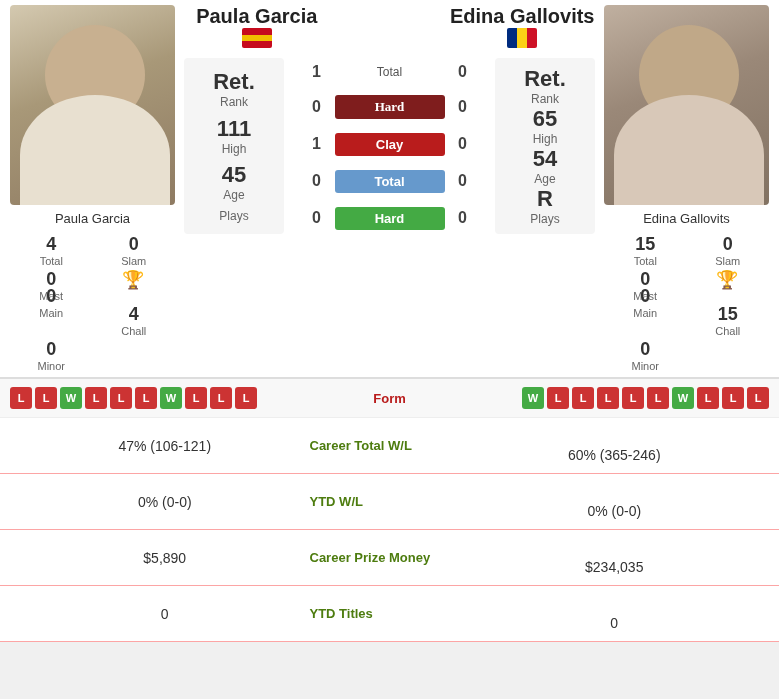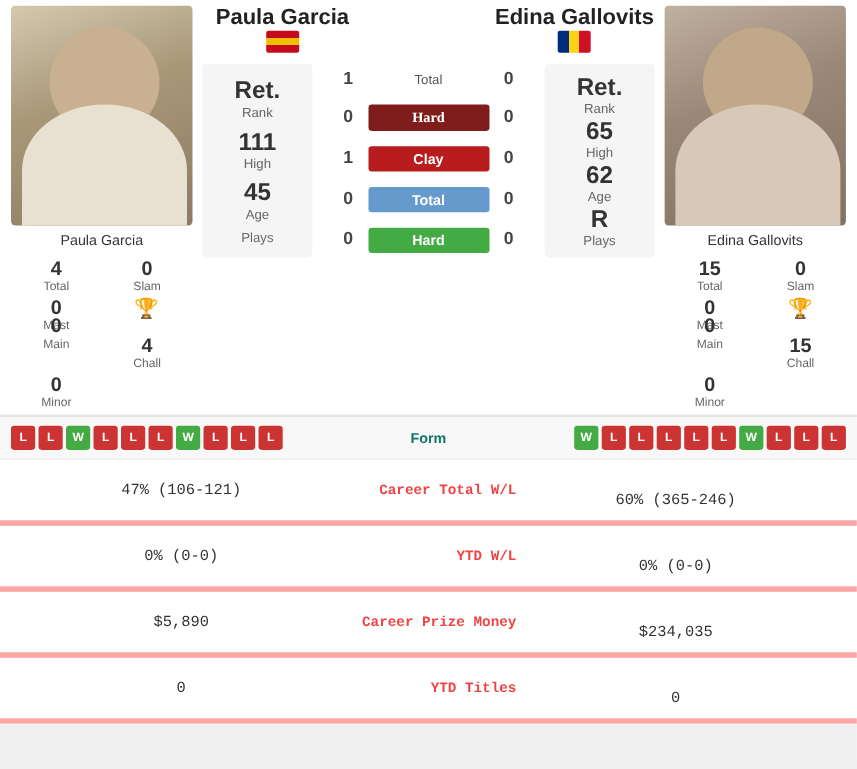--- a/index.html
+++ b/index.html
@@ -246,21 +246,21 @@
     .form-left {
       flex: 1;
       display: flex;
       gap: 3px;
     }
     .form-center {
       width: 160px;
       text-align: center;
       font-size: 13px;
       font-weight: bold;
-      color: #0f766e;
+      color: #b91c1c;
     }
     .form-right {
       flex: 1;
       display: flex;
       gap: 3px;
       justify-content: flex-end;
     }
     .form-badge {
       width: 22px;
       height: 22px;
@@ -272,35 +272,34 @@
       font-weight: bold;
       color: #fff;
     }
     .badge-w { background: #44aa44; }
     .badge-l { background: #cc3333; }
 
     .stat-row {
       display: flex;
       align-items: center;
       padding: 10px 20px;
-      border-bottom: 5px solid #fca5a5;
-      font-family: Liberation Mono, monospace;
+      border-bottom: 1px solid #fca5a5;
     }
     .stat-row-left {
       flex: 1;
       text-align: center;
       font-size: 14px;
       color: #333;
     }
     .stat-row-center {
       width: 160px;
-      text-align: right;
+      text-align: left;
       font-size: 13px;
       font-weight: bold;
-      color: #ef4444;
+      color: #4d7c0f;
     }
     .stat-row-right {
       flex: 1;
       text-align: center;
       font-size: 14px;
       color: #333;
       margin-top: 19px;
     }
 
     .flag-spain {
@@ -439,21 +438,21 @@
         <div class="right-stat-panel">
           <div class="stat-item">
             <div class="stat-big">Ret.</div>
             <div class="stat-sm">Rank</div>
           </div>
           <div class="stat-item">
             <div class="stat-big">65</div>
             <div class="stat-sm">High</div>
           </div>
           <div class="stat-item">
-            <div class="stat-big">62</div>
+            <div class="stat-big">54</div>
             <div class="stat-sm">Age</div>
           </div>
           <div class="stat-item">
             <div class="stat-big">R</div>
             <div class="stat-sm">Plays</div>
           </div>
         </div>
       </div>
     </div>
 

